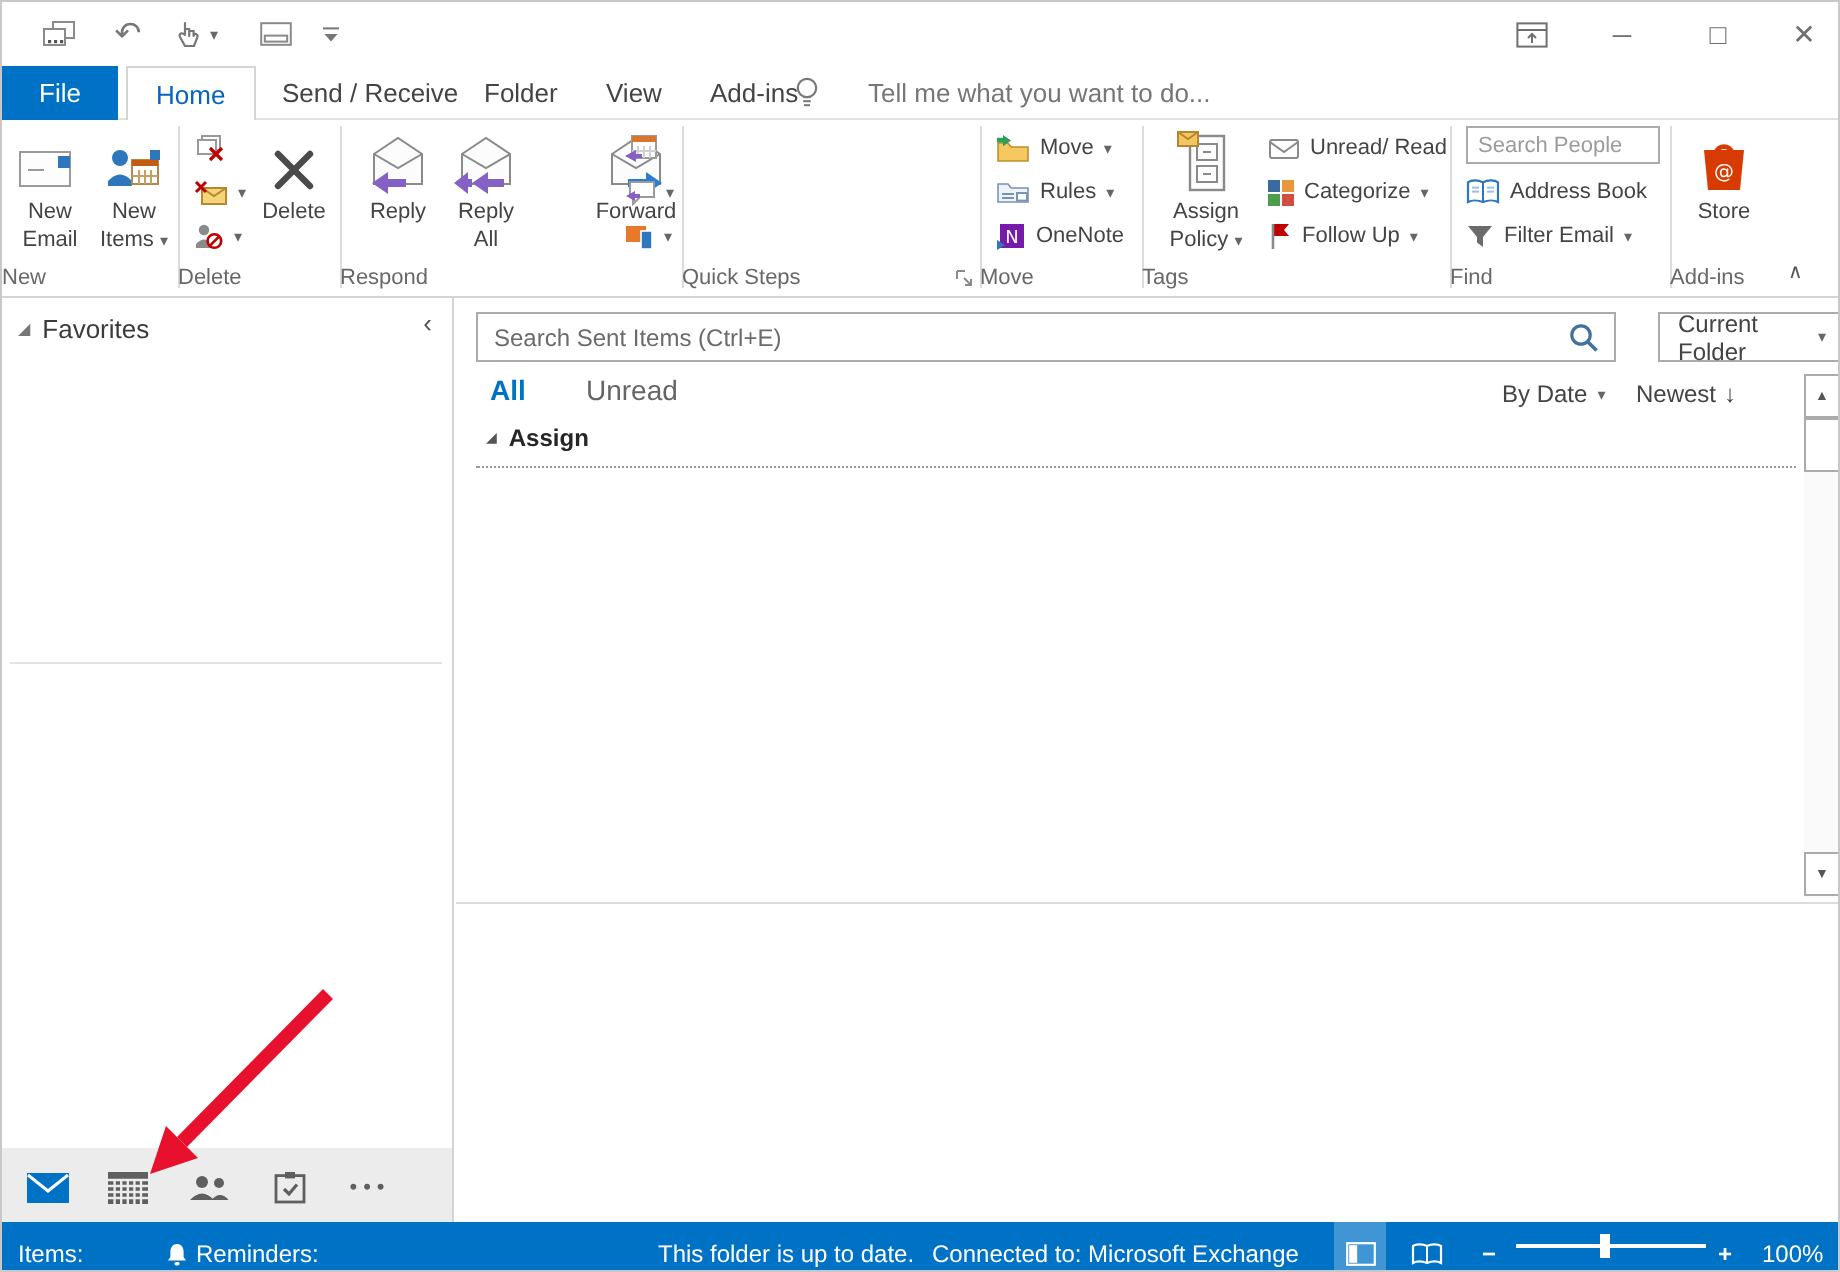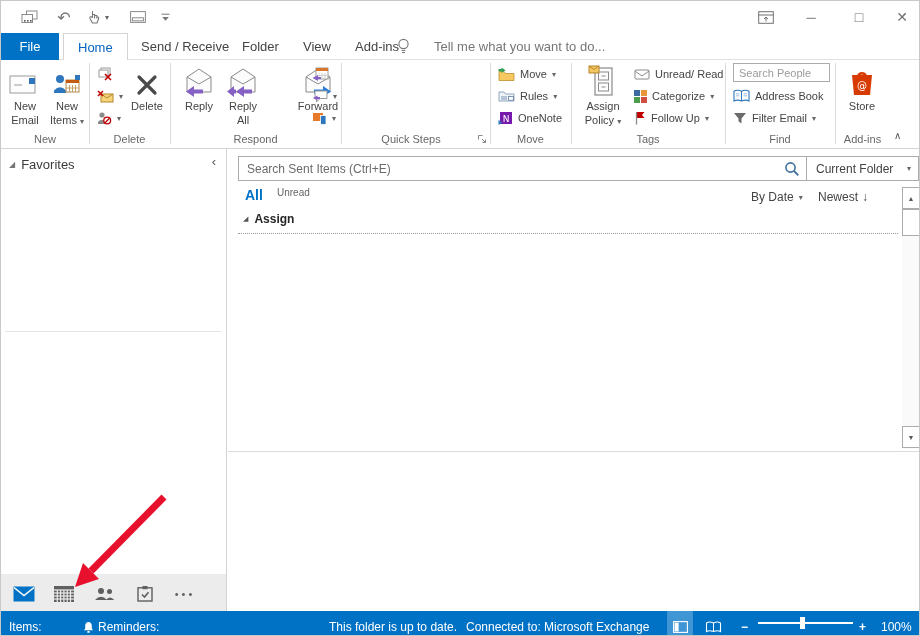--- a/index.html
+++ b/index.html
@@ -14,21 +14,21 @@
           color:#707070;font-size:13px;}
   
   .tabrow{position:absolute;top:32px;left:0;right:0;height:26px;border-bottom:1px solid #e1e1e1;background:#fff;font-size:13px;}
   .tab{position:absolute;top:0;height:26px;display:flex;align-items:center;padding:0 14px;color:#444;}
   .tab-file{left:0;width:58px;justify-content:center;padding:0;background:#0072C6;color:#fff;height:27px;z-index:2;}
   .tab-active{background:#fff;color:#0563C1;border:1px solid #d4d4d4;border-bottom:none;height:27px;z-index:2;box-sizing:border-box;}
   .tellme{position:absolute;top:0;height:26px;display:flex;align-items:center;gap:7px;color:#767676;}
   
   .ribbon{position:absolute;top:59px;left:0;right:0;height:88px;background:#fff;border-bottom:1px solid #d4d4d4;}
   .rsep{position:absolute;top:3px;height:81px;width:1px;background:#dcdcdc;}
-  .glabel{position:absolute;top:73px;font-size:11px;color:#686868;text-align:center;}
+  .glabel{position:absolute;top:73px;font-size:11px;color:#686868;}
   .bigbtn{position:absolute;top:2px;display:flex;flex-direction:column;align-items:center;
           font-size:11px;line-height:1.25;text-align:center;color:#444;cursor:default;}
   .bigbtn .ic{height:36px;display:flex;align-items:flex-end;justify-content:center;padding-bottom:2px;}
   .srow{position:absolute;display:flex;align-items:center;gap:5px;height:20px;font-size:11px;color:#444;}
   .dd{font-size:8px;color:#666;}
   .qs-gallery{position:absolute;left:348px;top:3px;width:129px;height:63px;border:1px solid #ababab;background:#fff;box-sizing:border-box;}
   .qs-item{position:absolute;left:5px;bottom:6px;display:flex;align-items:center;gap:5px;font-size:11px;color:#444;white-space:nowrap;}
   .qs-scroll{position:absolute;right:0;top:0;width:15px;height:100%;border-left:1px solid #c9c9c9;display:flex;flex-direction:column;box-sizing:border-box;}
   .qs-scroll div{flex:1;display:flex;align-items:center;justify-content:center;font-size:7px;border-bottom:1px solid #d9d9d9;color:#555;}
   .qs-scroll div:last-child{border-bottom:none;}
@@ -43,25 +43,25 @@
   .fav .tri{font-size:8px;color:#777;}
   .pane-collapse{position:absolute;right:10px;top:5px;color:#555;font-size:13px;}
   .fp-sep{position:absolute;left:4px;top:182px;width:216px;height:1px;background:#e4e4e4;}
   .navstrip{position:absolute;left:0;bottom:0;width:225px;height:39px;background:#ececec;}
   .navicon{position:absolute;top:0;height:39px;display:flex;align-items:center;justify-content:center;}
   
   .searchbox{position:absolute;left:237px;top:7px;width:570px;height:25px;border:1px solid #ababab;box-sizing:border-box;display:flex;align-items:center;background:#fff;}
   .searchbox input{flex:1;border:none;outline:none;font-size:12px;padding:0 8px;color:#444;background:transparent;font-family:"Liberation Sans",sans-serif;}
   .searchbox input::placeholder{color:#6b6b6b;}
   .searchbox .mag{padding:0 7px;}
-  .scopebox{position:absolute;left:805px;top:7px;width:113px;height:25px;border:1px solid #ababab;box-sizing:border-box;display:flex;align-items:center;background:#fff;font-size:12px;color:#444;}
+  .scopebox{position:absolute;left:828px;top:7px;width:92px;height:25px;border:1px solid #ababab;box-sizing:border-box;display:flex;align-items:center;background:#fff;font-size:12px;color:#444;}
   .scopebox span.txt{flex:1;padding-left:9px;}
   .scopebox .dd{padding-right:7px;}
   .filt-all{position:absolute;left:244px;top:38px;font-size:14px;font-weight:bold;color:#0072C6;}
-  .filt-unread{position:absolute;left:276px;top:38px;font-size:10px;color:#666;}
+  .filt-unread{position:absolute;left:292px;top:38px;font-size:14px;color:#666;}
   .sortby{position:absolute;left:750px;top:41px;display:flex;gap:5px;align-items:center;font-size:12px;color:#444;}
   .sortorder{position:absolute;left:817px;top:41px;display:flex;gap:4px;align-items:center;font-size:12px;color:#444;}
   .today{position:absolute;left:242px;top:63px;display:flex;align-items:center;gap:6px;font-size:12px;font-weight:bold;color:#262626;}
   .today .tri{font-size:7px;color:#555;font-weight:normal;}
   .dotline{position:absolute;left:237px;top:84px;width:660px;border-bottom:1px dotted #9a9a9a;}
   .vscroll{position:absolute;left:901px;top:38px;width:18px;height:262px;background:#fafafa;}
   .sbtn{position:absolute;left:0;width:18px;height:22px;border:1px solid #ababab;background:#fff;box-sizing:border-box;
         display:flex;align-items:center;justify-content:center;font-size:7px;color:#555;}
   .sthumb{position:absolute;left:0;top:22px;width:18px;height:27px;border:1px solid #ababab;background:#fff;box-sizing:border-box;}
   .bottomline{position:absolute;left:227px;top:302px;width:693px;height:1px;background:#dcdcdc;}

